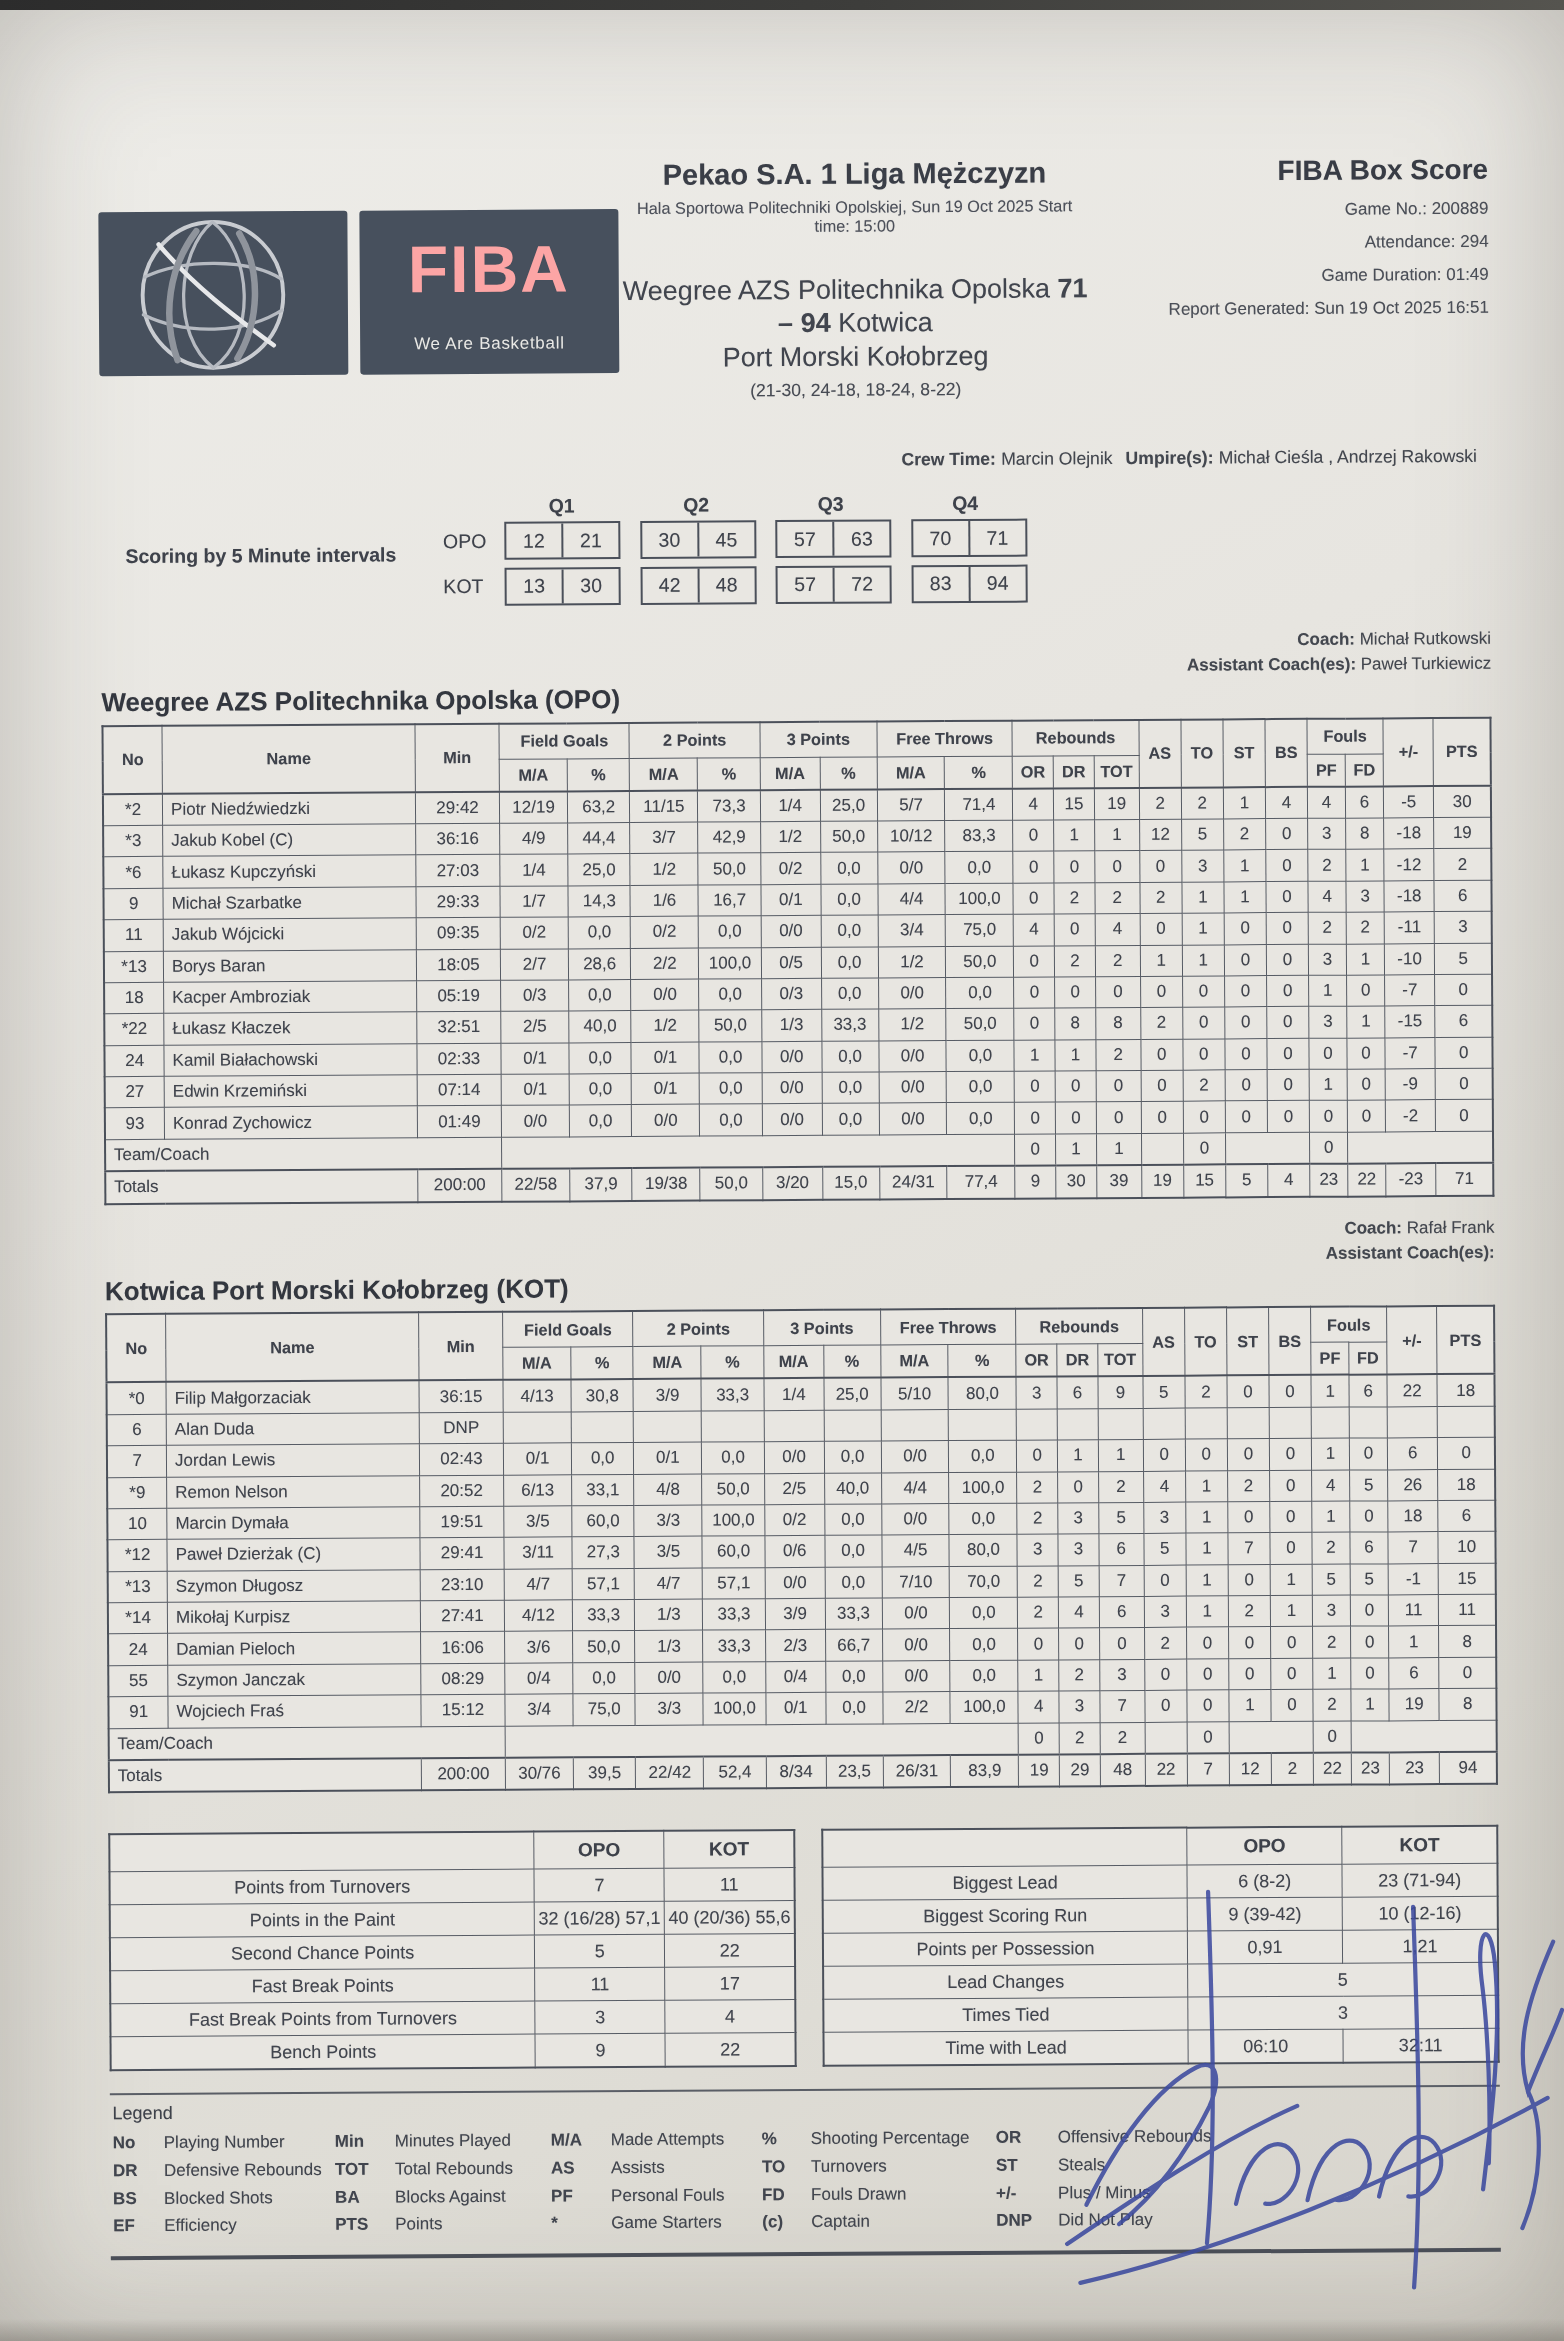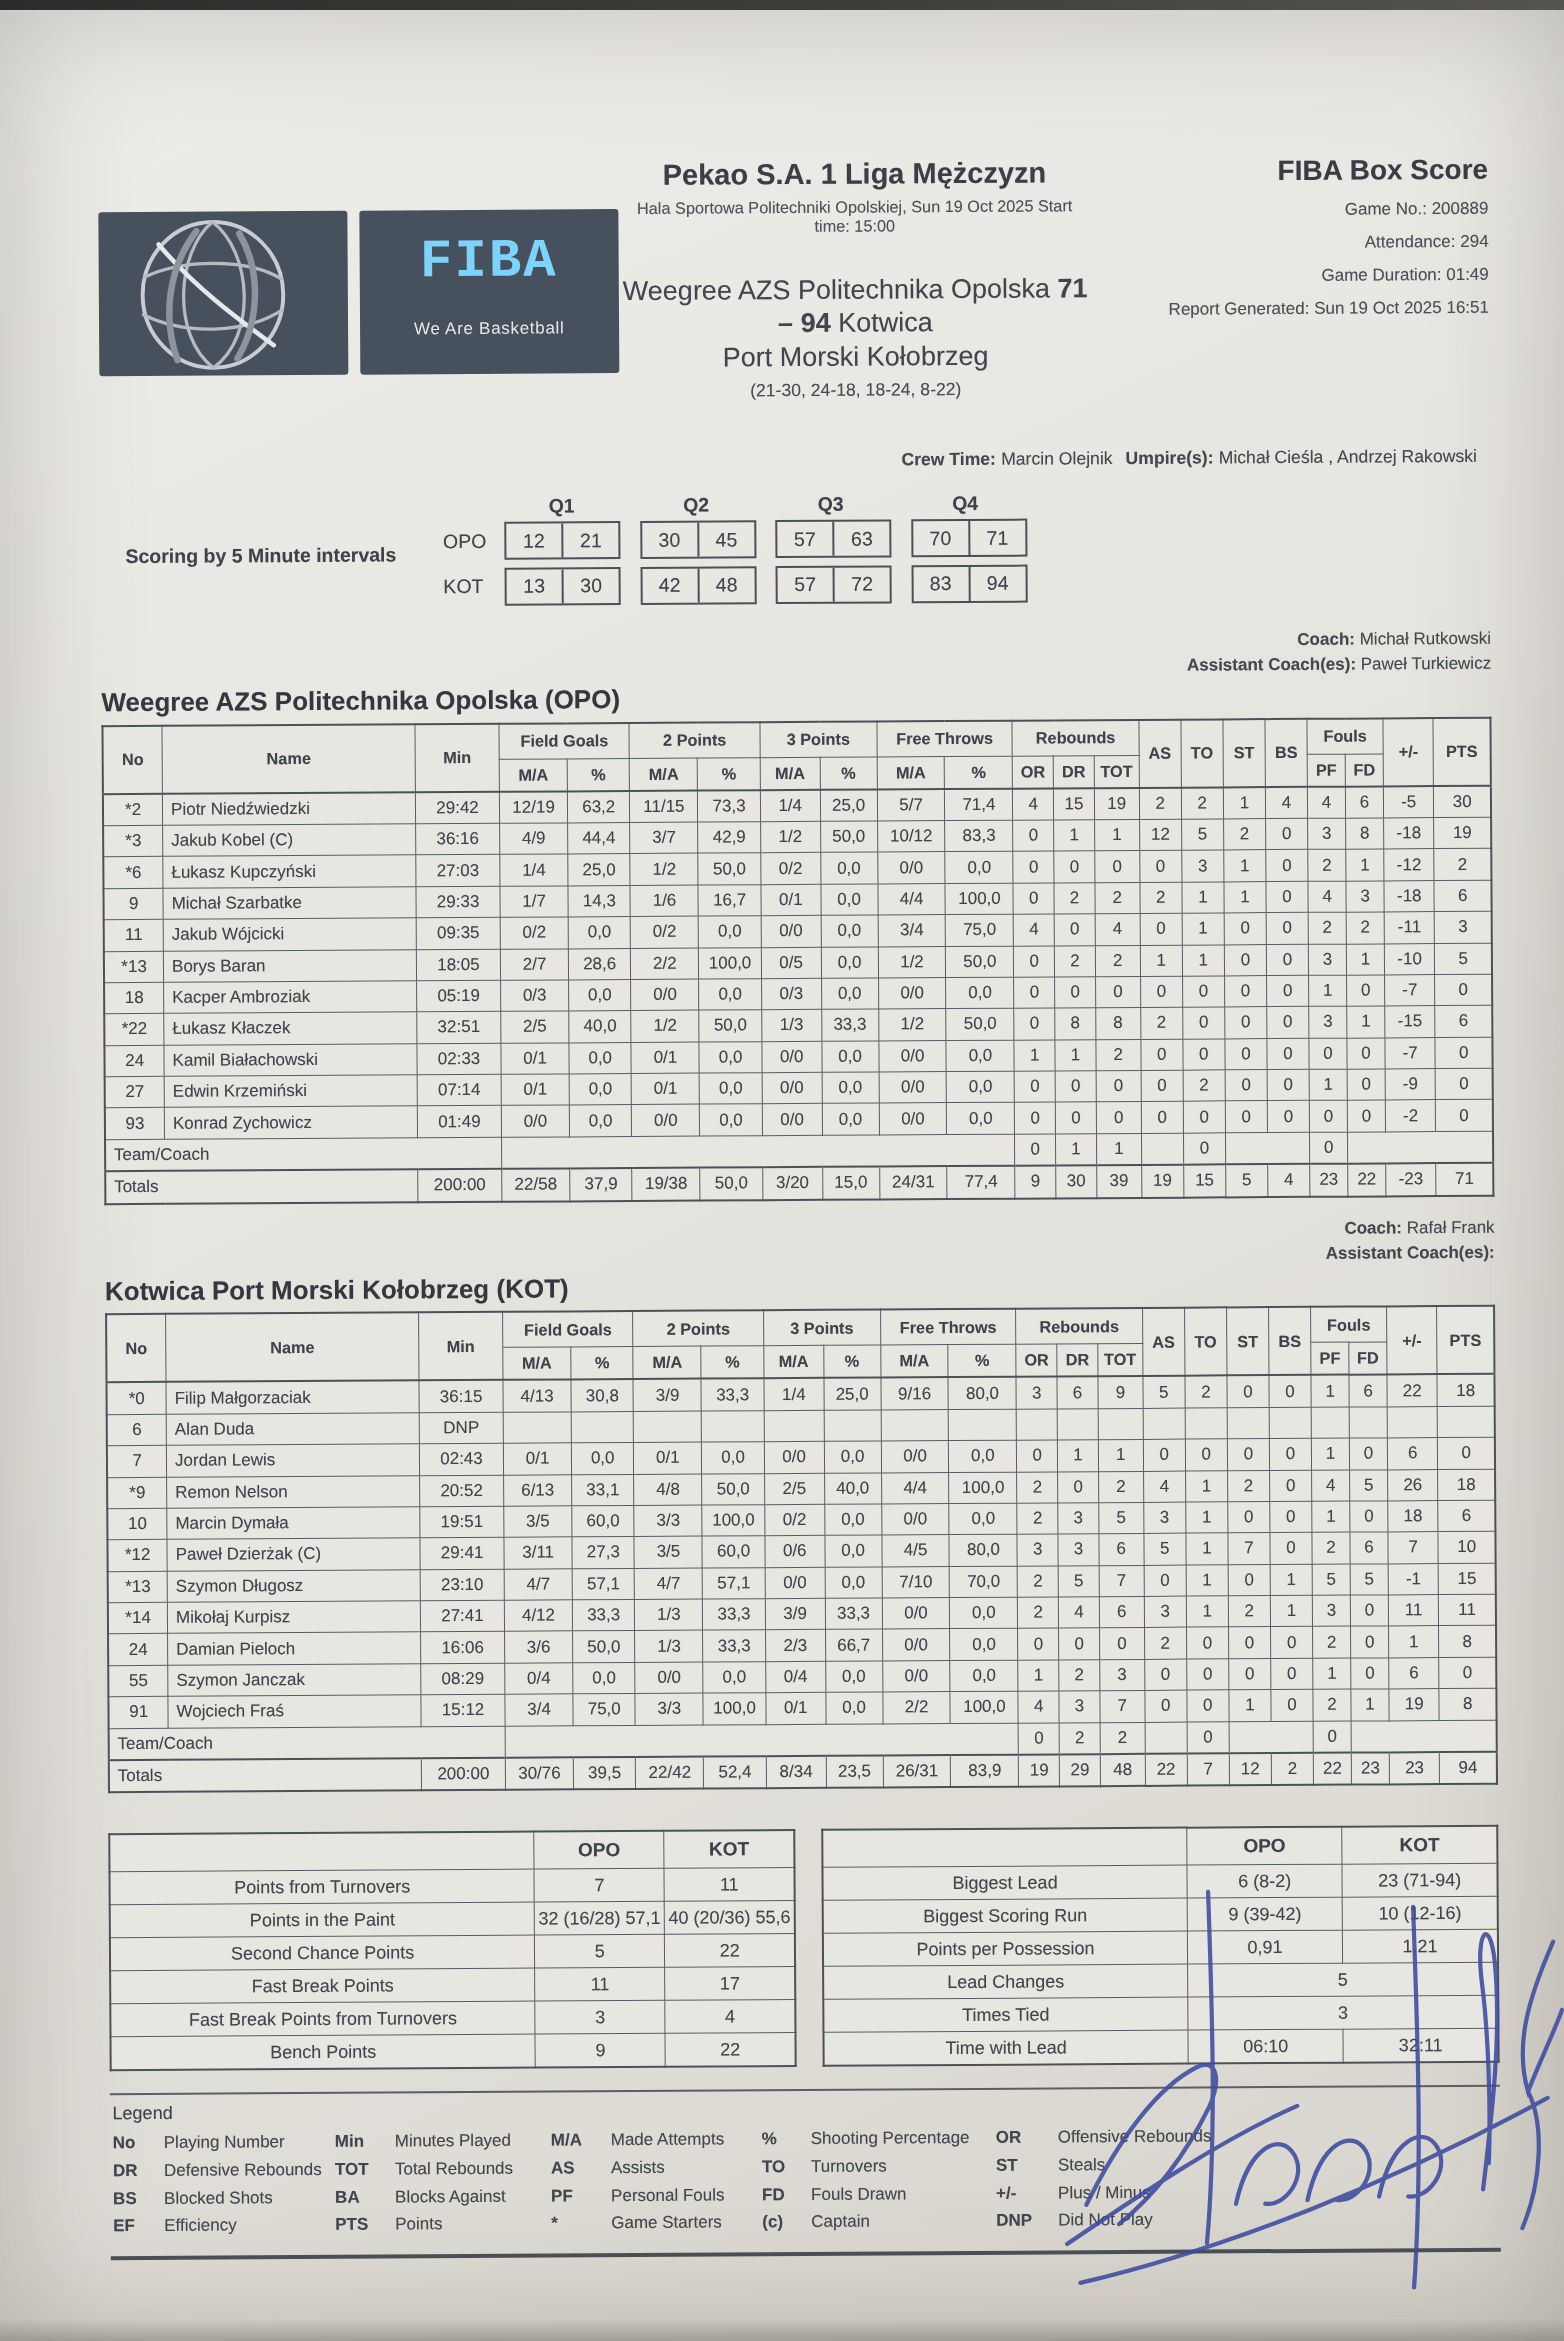--- a/index.html
+++ b/index.html
@@ -10,21 +10,21 @@
   .top-strip{position:absolute;top:0;left:0;right:0;height:9.8px;background:linear-gradient(90deg,#2c2c2c,#3d3d3b 55%,#55544f);}
   .bottom-shade{position:absolute;bottom:0;left:0;right:0;height:23.4px;background:linear-gradient(rgba(0,0,0,0),rgba(58,53,46,.28));}
   .content{position:absolute;left:98px;top:153px;width:1390px;transform:rotate(-0.35deg);transform-origin:50% 0;}
   .content *{text-shadow:0 0 0.7px rgba(70,70,75,.30);}
 
   
   .header-row{display:flex;align-items:flex-start;height:296px;}
   .logo-block{display:flex;gap:11.7px;margin-top:55px;}
   .logo-box{width:249px;height:164px;background:linear-gradient(165deg,#4b5360,#40united48,#414955);background:#47505d;border-radius:3.3px;position:relative;overflow:hidden;}
   .logo-box.text{width:259px;display:flex;flex-direction:column;align-items:center;justify-content:flex-start;}
-  .fiba-word{color:#7dd3fc;font-weight:bold;font-size:54px;letter-spacing:2px;margin-top:21px;font-family:Liberation Mono, monospace;}
+  .fiba-word{color:#fca5a5;font-weight:bold;font-size:66px;letter-spacing:2px;margin-top:21px;}
   .fiba-tagline{color:#e9e9e6;font-size:17px;margin-top:27px;letter-spacing:0.7px;}
   .title-block{flex:1;text-align:center;padding-top:5.2px;}
   .competition{font-size:29px;font-weight:bold;color:#3a3e47;}
   .venue{font-size:16.3px;margin-top:6.5px;color:#4c505a;}
   .match-line{font-size:27px;margin-top:38px;color:#41454e;line-height:1.25;}
   .match-line .score{font-weight:bold;}
   .match-quarters{font-size:17.6px;margin-top:5.2px;color:#474b54;}
   .report-block{width:397px;text-align:right;padding-top:5.2px;}
   .report-title{font-size:28px;font-weight:bold;color:#383c45;}
   .meta-line{font-size:17px;margin-top:13px;color:#4a4e57;}
@@ -620,21 +620,21 @@
             <tr>
               <td>*0</td>
               <td class="name">Filip Małgorzaciak</td>
               <td>36:15</td>
               <td>4/13</td>
               <td>30,8</td>
               <td>3/9</td>
               <td>33,3</td>
               <td>1/4</td>
               <td>25,0</td>
-              <td>9/16</td>
+              <td>5/10</td>
               <td>80,0</td>
               <td>3</td>
               <td>6</td>
               <td>9</td>
               <td>5</td>
               <td>2</td>
               <td>0</td>
               <td>0</td>
               <td>1</td>
               <td>6</td>

